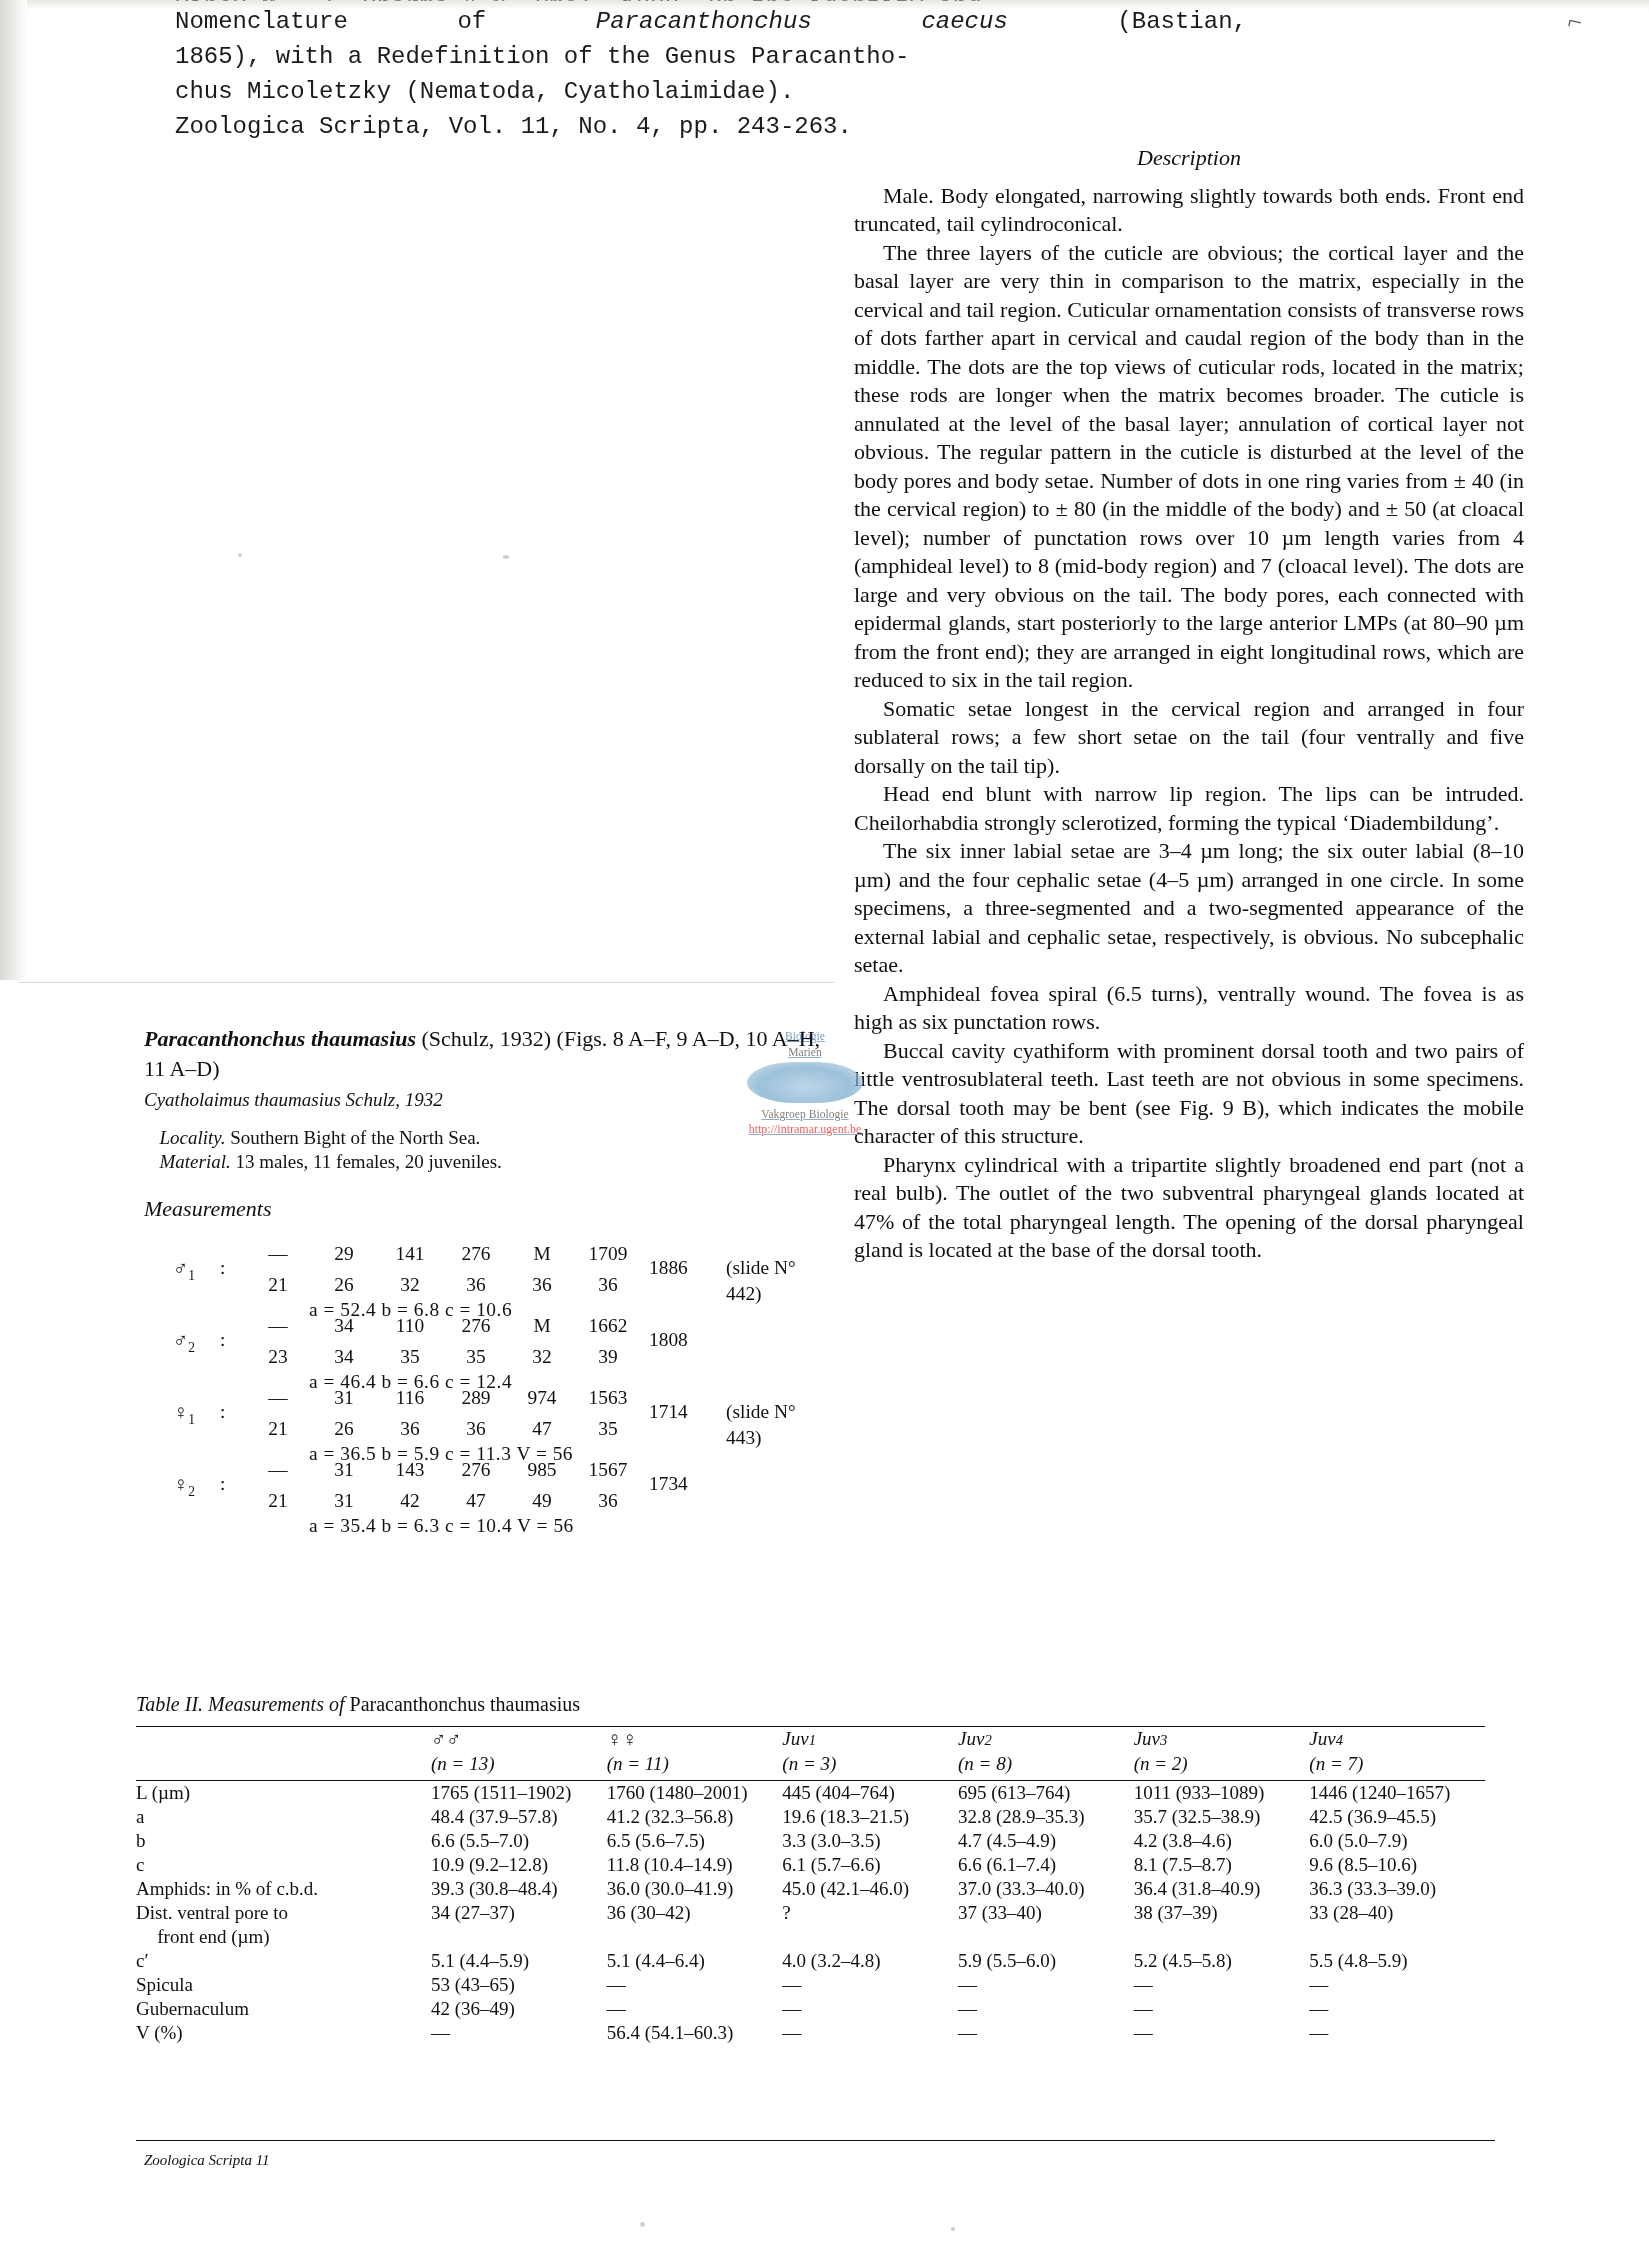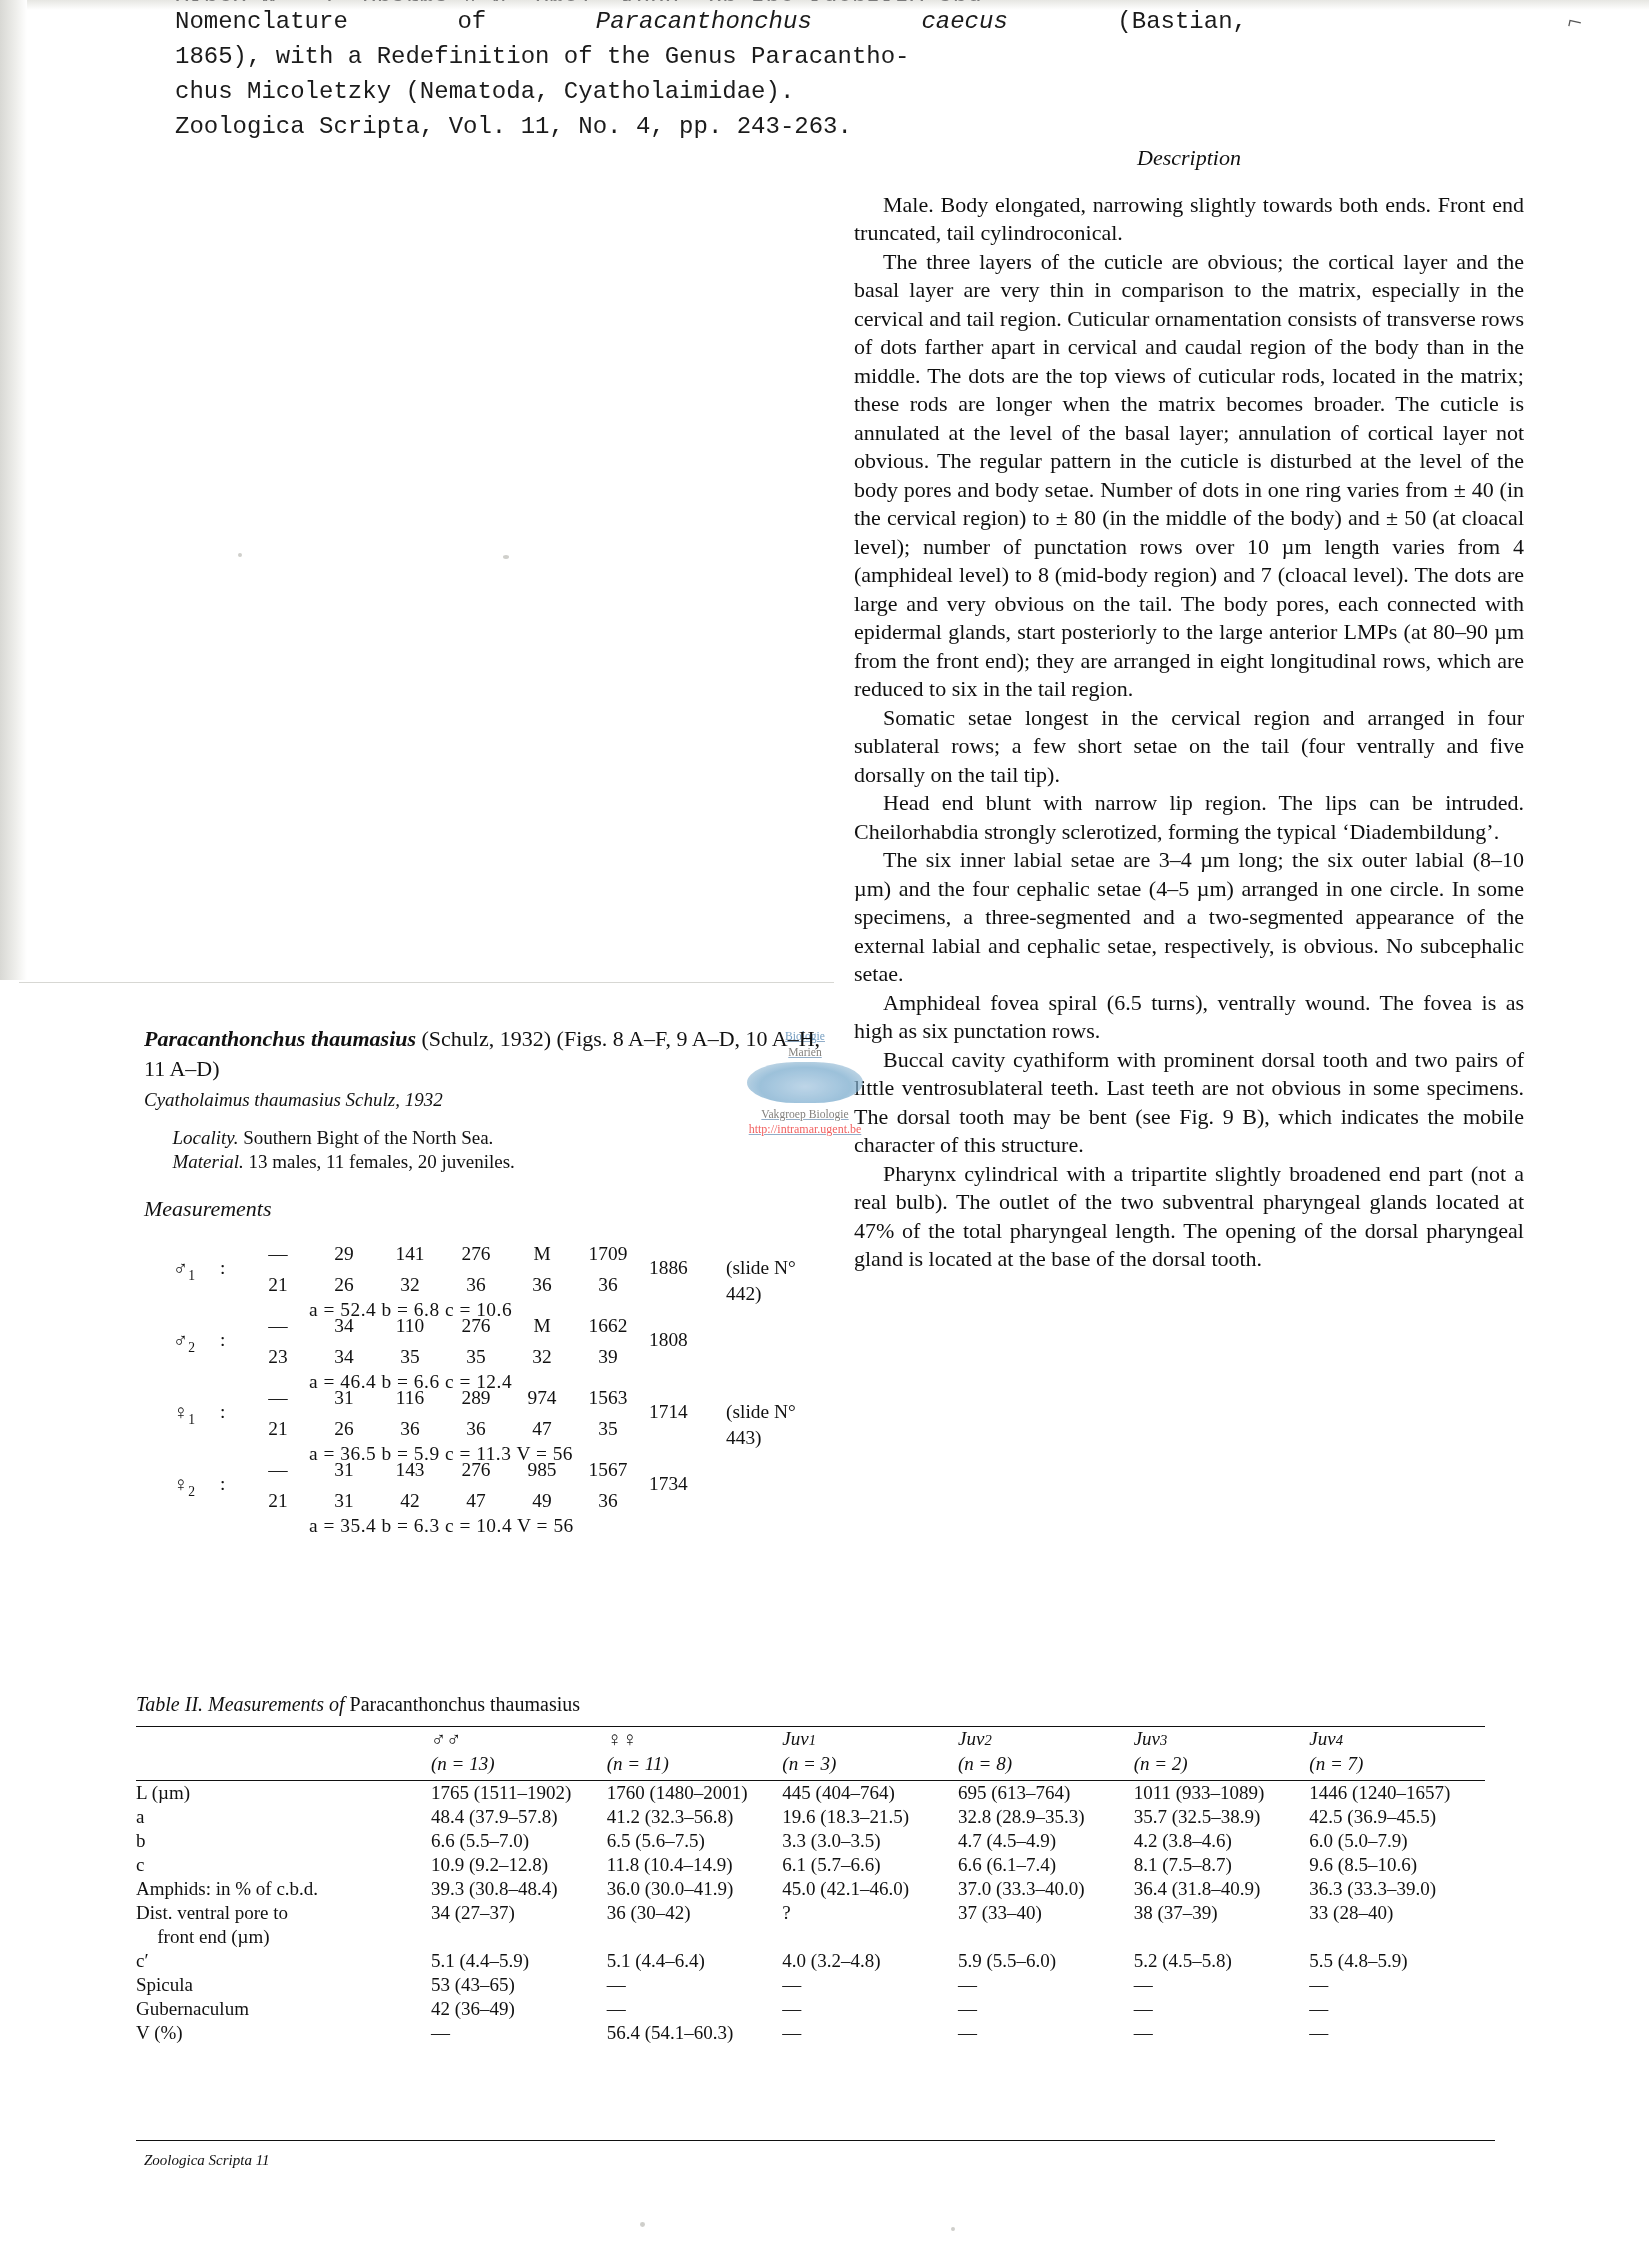--- a/index.html
+++ b/index.html
@@ -81,21 +81,21 @@
     width: 670px;
     font-size: 22px;
     line-height: 28.5px;
     text-align: justify;
     color: #101010;
   }
   .right-col .sec-title {
     text-align: center;
     font-style: italic;
     font-size: 22px;
-    margin-bottom: 18px;
+    margin-bottom: 9px;
   }
   .right-col p {
     margin: 0;
     text-indent: 29px;
   }
 
   
   .left-col {
     position: absolute;
     left: 144px;
@@ -114,21 +114,21 @@
     font-size: 19px;
     font-style: italic;
     margin-bottom: 13.6px;
   }
   .loc-block {
     font-size: 19px;
     line-height: 24px;
     margin-left: 15.5px;
     margin-bottom: 21.3px;
   }
-  .loc-block .lbl { font-style: italic; margin-left: 13px; }
+  .loc-block .lbl { font-style: italic; }
 
   .measure-title {
     font-style: italic;
     font-size: 22px;
     margin-bottom: 15.5px;
   }
 
   
   .mrow {
     position: relative;

